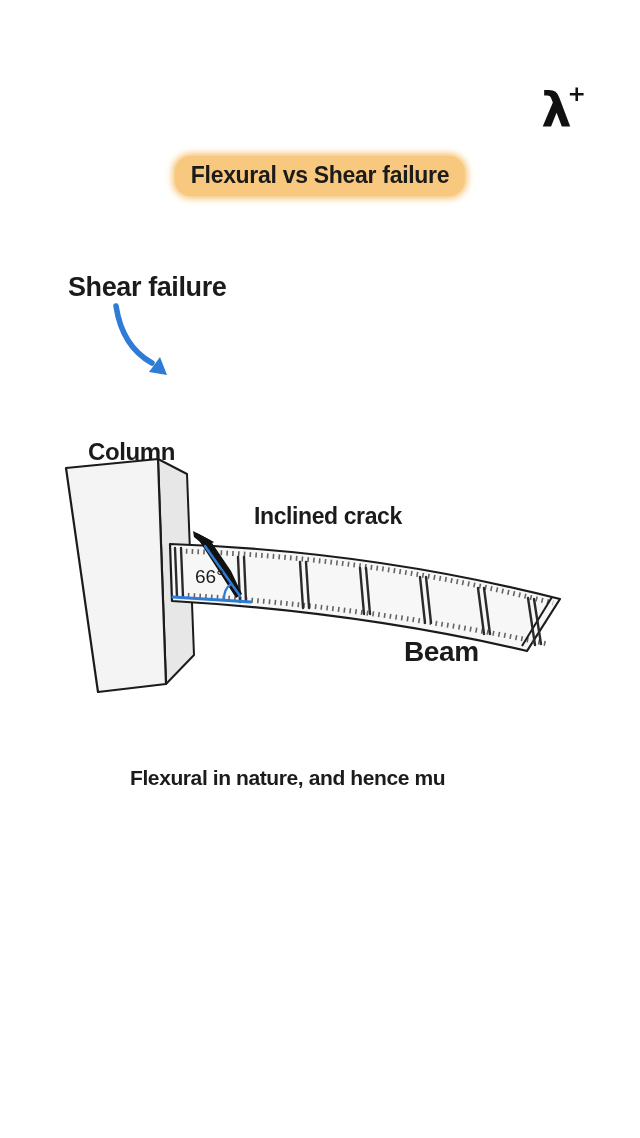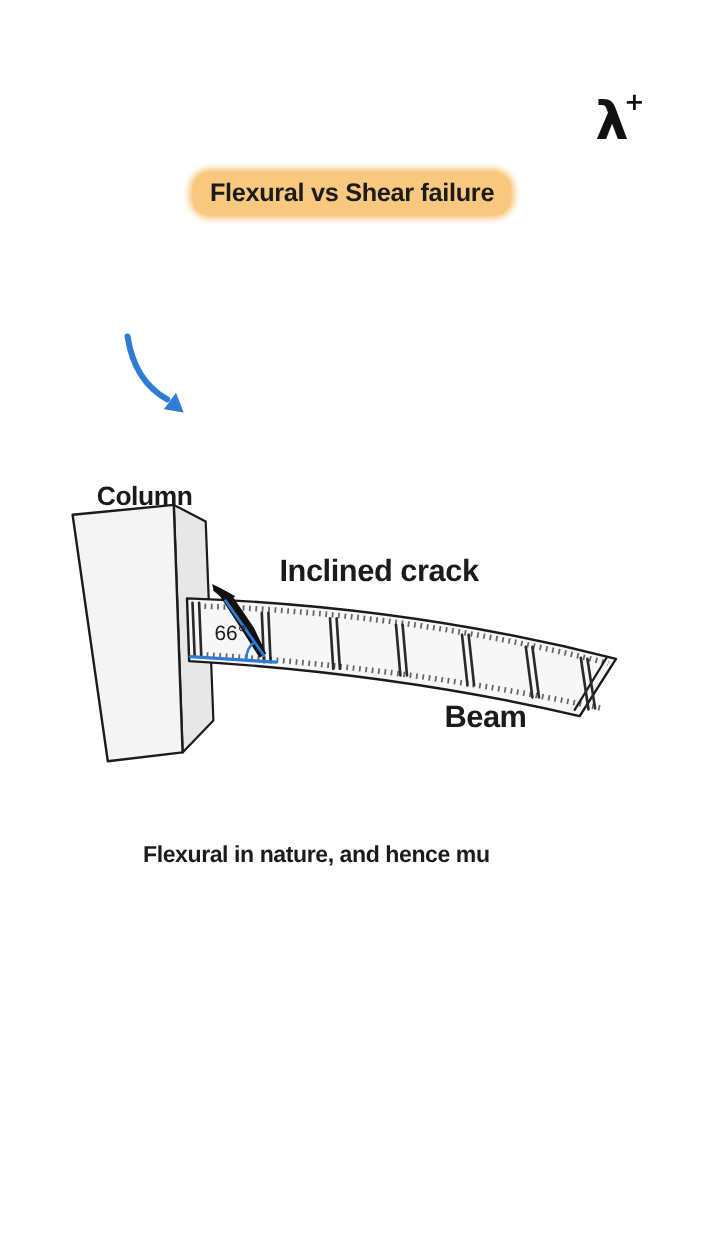--- a/index.html
+++ b/index.html
@@ -44,21 +44,21 @@
     position:relative; top:-26px; left:-4px;
   }
   
   .hand{
     font-weight:700;
     letter-spacing:-0.4px;
     white-space:nowrap;
   }
   .lbl-shear{top:272px; left:68px; font-size:27px;}
   .lbl-column{top:438px; left:88px; font-size:24px;text-align:center;}
-  .lbl-crack{top:503px; left:254px; font-size:28px;}
+  .lbl-crack{top:503px; left:254px; font-size:23px;}
   .lbl-angle{top:566px; left:195px; font-size:19px; font-weight:400; letter-spacing:0;}
   .lbl-beam{top:636px; left:404px; font-size:28px;}
   .caption{
     position:absolute; top:766px; left:130px;
     font-size:21px; font-weight:700; letter-spacing:-0.4px;
     white-space:nowrap;
   }
   svg.diagram{position:absolute; top:0; left:0;}
 </style>
 </head>
@@ -132,20 +132,21 @@
       <path d="M 193,531 L 214,542 L 206,547 L 194,537 Z" fill="#111111"></path>
     </g>
 
     <g>
       <line x1="173" y1="597" x2="251" y2="602" stroke="#2e7cd6" stroke-width="3" stroke-linecap="round"></line>
       <line x1="240" y1="596" x2="205" y2="546" stroke="#2e7cd6" stroke-width="2.5" stroke-linecap="round"></line>
       <path d="M 224,599 Q 224,589 231,584" fill="none" stroke="#2e7cd6" stroke-width="2.2"></path>
     </g>
   </svg>
 
+  <div class="abs hand lbl-shear">Shear failure</div>
   <div class="abs hand lbl-column">Column</div>
   <div class="abs hand lbl-crack">Inclined crack</div>
   <div class="abs hand lbl-angle">66°</div>
   <div class="abs hand lbl-beam">Beam</div>
 
   <div class="caption">Flexural in nature, and hence mu</div>
 
 </div>
 
 </body></html>

